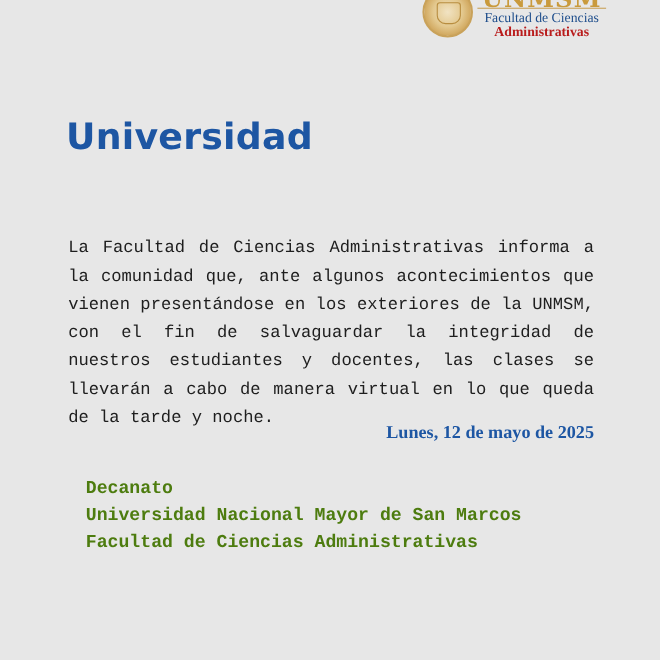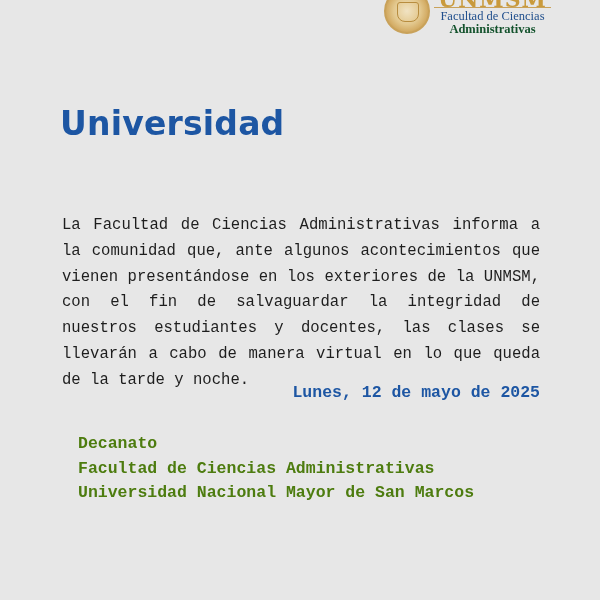--- a/index.html
+++ b/index.html
@@ -54,21 +54,21 @@
     .logo-line1 {
       font-family: "Liberation Serif", "DejaVu Serif", serif;
       font-size: 12.5px;
       color: #1f4e8c;
       line-height: 13px;
       margin-top: 2px;
     }
     .logo-line2 {
       font-family: "Liberation Serif", "DejaVu Serif", serif;
       font-size: 12.5px; font-weight: bold;
-      color: #14532d;
+      color: #b91c1c;
       line-height: 13px;
     }
     
     .title {
       position: absolute;
       left: 60px; top: 104px;
       font-family: "DejaVu Sans", "Liberation Sans", sans-serif;
       font-weight: bold;
       font-size: 33px;
       color: #1d56a3;
@@ -90,21 +90,21 @@
       font-family: Liberation Mono, monospace;
       font-size: 15.6px;
       line-height: 25.8px;
       color: #1e1e1e;
       text-align: justify;
       text-align-last: left;
     }
     .date {
       position: absolute;
       right: 60px; top: 383px;
-      font-family: Liberation Mono, monospace;
+      font-family: Liberation Serif, serif;
       font-weight: bold;
       font-size: 16.5px;
       color: #1d56a3;
     }
     .signature {
       position: absolute;
       left: 78px; top: 432px;
       font-family: Liberation Mono, monospace;
       font-weight: bold;
       font-size: 16.5px;
@@ -129,17 +129,17 @@
 
   <h1 class="title">Universidad</h1>
 
 
   <p class="body-text">La Facultad de Ciencias Administrativas informa a la comunidad que, ante algunos acontecimientos que vienen presentándose en los exteriores de la UNMSM, con el fin de salvaguardar la integridad de nuestros estudiantes y docentes, las clases se llevarán a cabo de manera virtual en lo que queda de la tarde y noche.</p>
 
   <div class="date">Lunes, 12 de mayo de 2025</div>
 
   <div class="signature">
     <div>Decanato</div>
+    <div>Universidad Nacional Mayor de San Marcos</div>
     <div>Facultad de Ciencias Administrativas</div>
-    <div>Universidad Nacional Mayor de San Marcos</div>
   </div>
 
 </div>
 
 </body></html>

